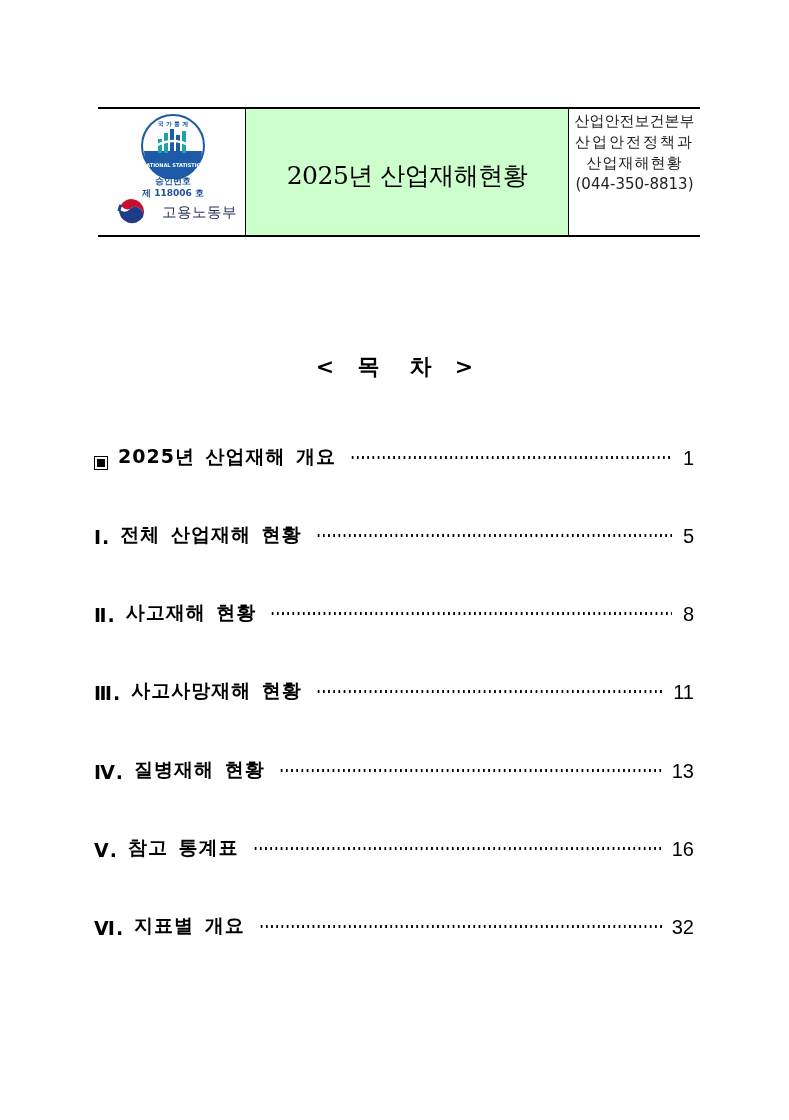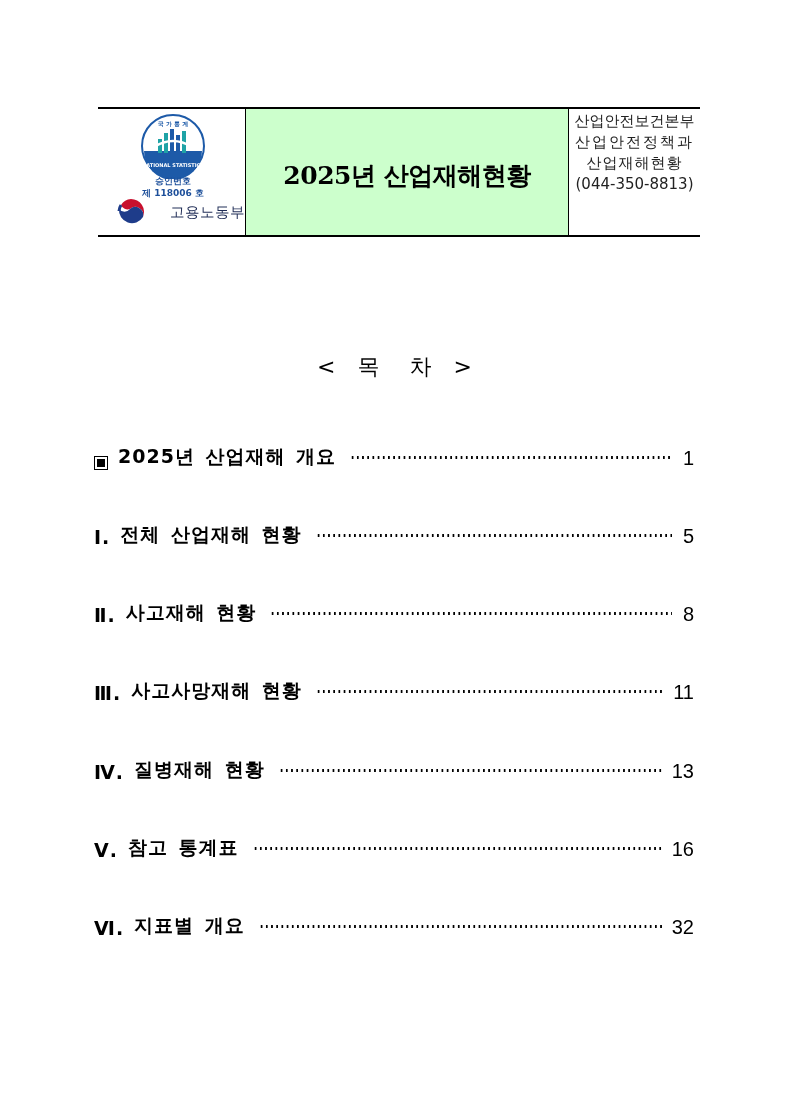--- a/index.html
+++ b/index.html
@@ -8,31 +8,31 @@
 
     .header-table { position: absolute; left: 98px; top: 107px; width: 602px; height: 130px;
                     border-top: 2px solid #000; border-bottom: 2px solid #000; box-sizing: border-box;
                     display: flex; }
     .cell-logo { width: 148px; border-right: 1.5px solid #000; position: relative; box-sizing: border-box; }
     .cell-title { width: 323px; background: #ccffcc; border-right: 1.5px solid #000; box-sizing: border-box;
                   display: flex; align-items: center; justify-content: center; }
     .cell-contact { flex: 1; display: flex; flex-direction: column; align-items: center; justify-content: flex-start;
                     font-size: 15px; line-height: 21px; color: #222; padding-top: 2px; }
 
-    .title-text { font-family: "DejaVu Serif", "Liberation Serif", serif; font-size: 25px; font-weight: bold;
+    .title-text { font-family: "DejaVu Serif", "Liberation Serif", serif; font-size: 25px; font-weight: normal;
                   letter-spacing: -0.5px; margin-top: 6px; }
 
     .stat-emblem { position: absolute; left: 42px; top: 4px; width: 66px; height: 66px; }
     .approval { position: absolute; left: 30px; top: 66px; width: 90px; text-align: center;
                 font-size: 9px; font-weight: bold; color: #1d4f9a; line-height: 12px; }
-    .ministry { position: absolute; left: 18px; top: 88px; display: flex; align-items: center; gap: 24px; }
+    .ministry { position: absolute; left: 18px; top: 88px; display: flex; align-items: center; gap: 16px; }
     .ministry-name { font-size: 14.5px; color: #1e2b55; letter-spacing: 0.5px; }
 
     .toc-title { position: absolute; left: 0; width: 789px; top: 352px; text-align: center;
-                 font-size: 22px; font-weight: normal; word-spacing: 4px; }
+                 font-size: 22px; font-weight: bold; word-spacing: 4px; }
     .toc-title .gap { display: inline-block; width: 30px; }
 
     .toc { position: absolute; left: 94px; top: 440px; width: 600px; }
     .toc-row { position: absolute; left: 0; width: 600px; display: flex; align-items: flex-end;
                font-size: 19px; font-weight: bold; height: 30px; }
     .toc-label { white-space: nowrap; letter-spacing: 1px; word-spacing: 3px; }
     .toc-dots { flex: 1; margin: 0 10px 0 14px; height: 3px; align-self: center; margin-top: 4px;
                 background-image: radial-gradient(circle, #000 1.1px, transparent 1.3px);
                 background-size: 5.2px 3px; background-repeat: repeat-x; }
     .toc-page { font-weight: normal; font-family: "Liberation Sans", sans-serif; font-size: 20px; min-width: 12px; text-align: right; }

